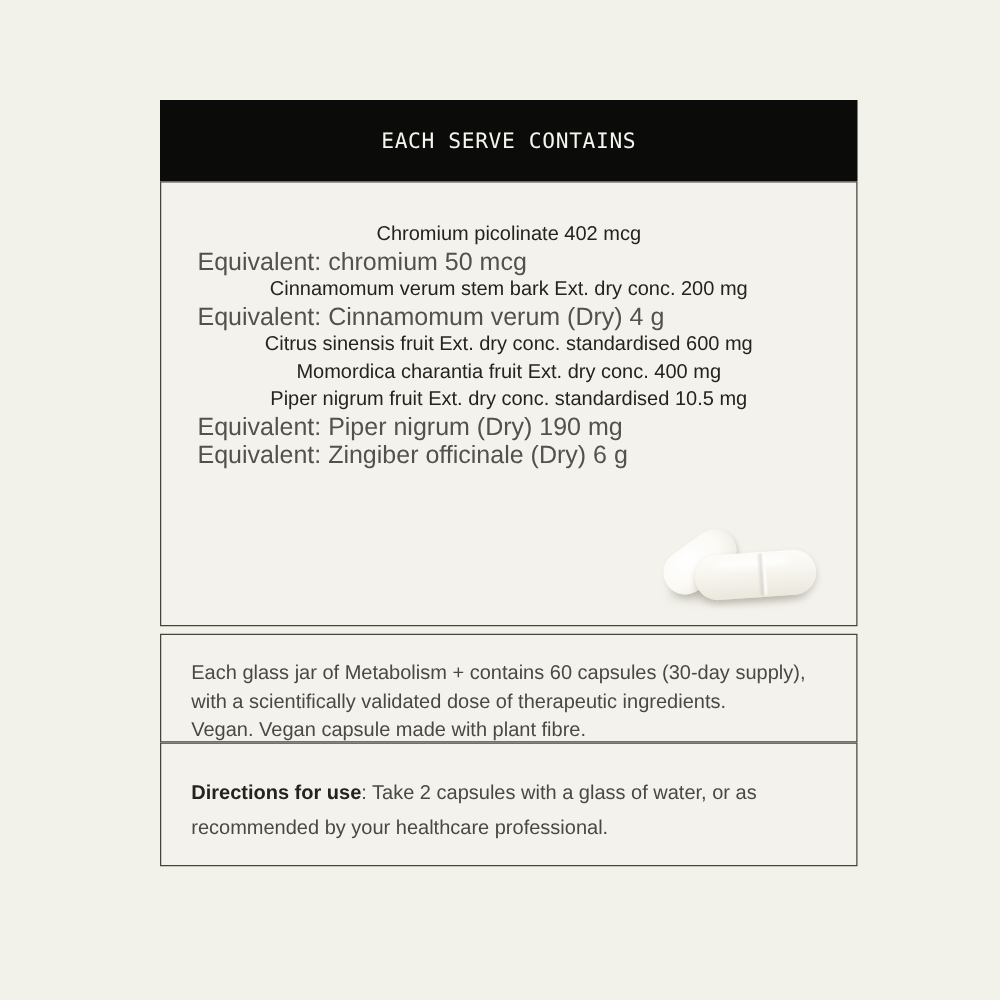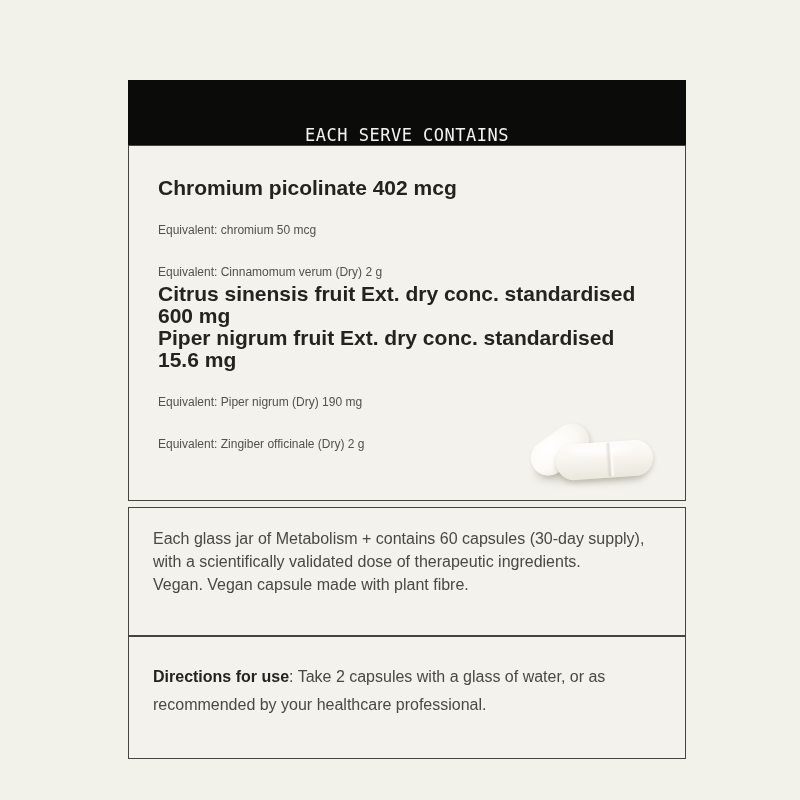--- a/index.html
+++ b/index.html
@@ -25,21 +25,21 @@
     top: 80px;
     width: 558px;
   }
 
   
   .header {
     width: 100%;
     height: 65px;
     background: #0b0b09;
     display: flex;
-    align-items: flex-end;
+    align-items: center;
     justify-content: center;
   }
   .header-title {
     font-family: "DejaVu Sans Mono", monospace;
     font-size: 17px;
     letter-spacing: 0.5px;
     color: #f5f4ee;
     font-weight: 400;
   }
 
@@ -50,31 +50,31 @@
     background: #f3f2ec;
   }
 
   .ingredients-box {
     height: 356px;
     padding: 31px 29px 0 29px;
     position: relative;
   }
 
   .ing-name {
-    font-size: 21px;
-    font-weight: 700;
+    font-size: 16px;
+    font-weight: 400;
     line-height: 22px;
     color: #242320;
+    text-align: center;
   }
   .ing-equiv {
-    font-size: 12px;
+    font-size: 20px;
     font-weight: 400;
     line-height: 22px;
     color: #53514b;
-    margin-top: 20px;
   }
 
   
   .capsules {
     position: absolute;
     right: 26px;
     bottom: 16px;
     width: 155px;
     height: 56px;
   }
@@ -134,25 +134,25 @@
     width: 64px;
     height: 8px;
     background: rgba(255, 255, 255, 0.75);
     border-radius: 50%;
     filter: blur(2px);
   }
 
   
   .middle-box {
     margin-top: 6px;
-    height: 129px;
+    height: 87px;
     padding: 19px 24px 0 24px;
   }
   .bottom-box {
-    height: 123px;
+    height: 99px;
     padding: 26px 24px 0 24px;
   }
 
   .para {
     font-size: 16px;
     color: #4a4842;
     white-space: pre-line;
   }
   .middle-box .para { line-height: 23px; }
   .bottom-box .para { line-height: 28px; }
@@ -172,33 +172,35 @@
       <span class="header-title">EACH SERVE CONTAINS</span>
     </div>
 
     <div class="box ingredients-box">
 
       <div class="ingredient">
         <div class="ing-name">Chromium picolinate 402 mcg</div>
         <div class="ing-equiv">Equivalent: chromium 50 mcg</div>
       </div>
       <div class="ingredient">
-        <div class="ing-equiv">Equivalent: Cinnamomum verum (Dry) 2 g</div>
+        <div class="ing-name">Cinnamomum verum stem bark Ext. dry conc. 200 mg</div>
+        <div class="ing-equiv">Equivalent: Cinnamomum verum (Dry) 4 g</div>
       </div>
       <div class="ingredient">
         <div class="ing-name">Citrus sinensis fruit Ext. dry conc. standardised 600 mg</div>
       </div>
       <div class="ingredient">
-      </div>
-      <div class="ingredient">
-        <div class="ing-name">Piper nigrum fruit Ext. dry conc. standardised 15.6 mg</div>
+        <div class="ing-name">Momordica charantia fruit Ext. dry conc. 400 mg</div>
+      </div>
+      <div class="ingredient">
+        <div class="ing-name">Piper nigrum fruit Ext. dry conc. standardised 10.5 mg</div>
         <div class="ing-equiv">Equivalent: Piper nigrum (Dry) 190 mg</div>
       </div>
       <div class="ingredient">
-        <div class="ing-equiv">Equivalent: Zingiber officinale (Dry) 2 g</div>
+        <div class="ing-equiv">Equivalent: Zingiber officinale (Dry) 6 g</div>
       </div>
 
       <div class="capsules">
         <div class="capsule-shadow"></div>
         <div class="capsule-back"></div>
         <div class="capsule-front"></div>
       </div>
     </div>
 
     <div class="box middle-box">

